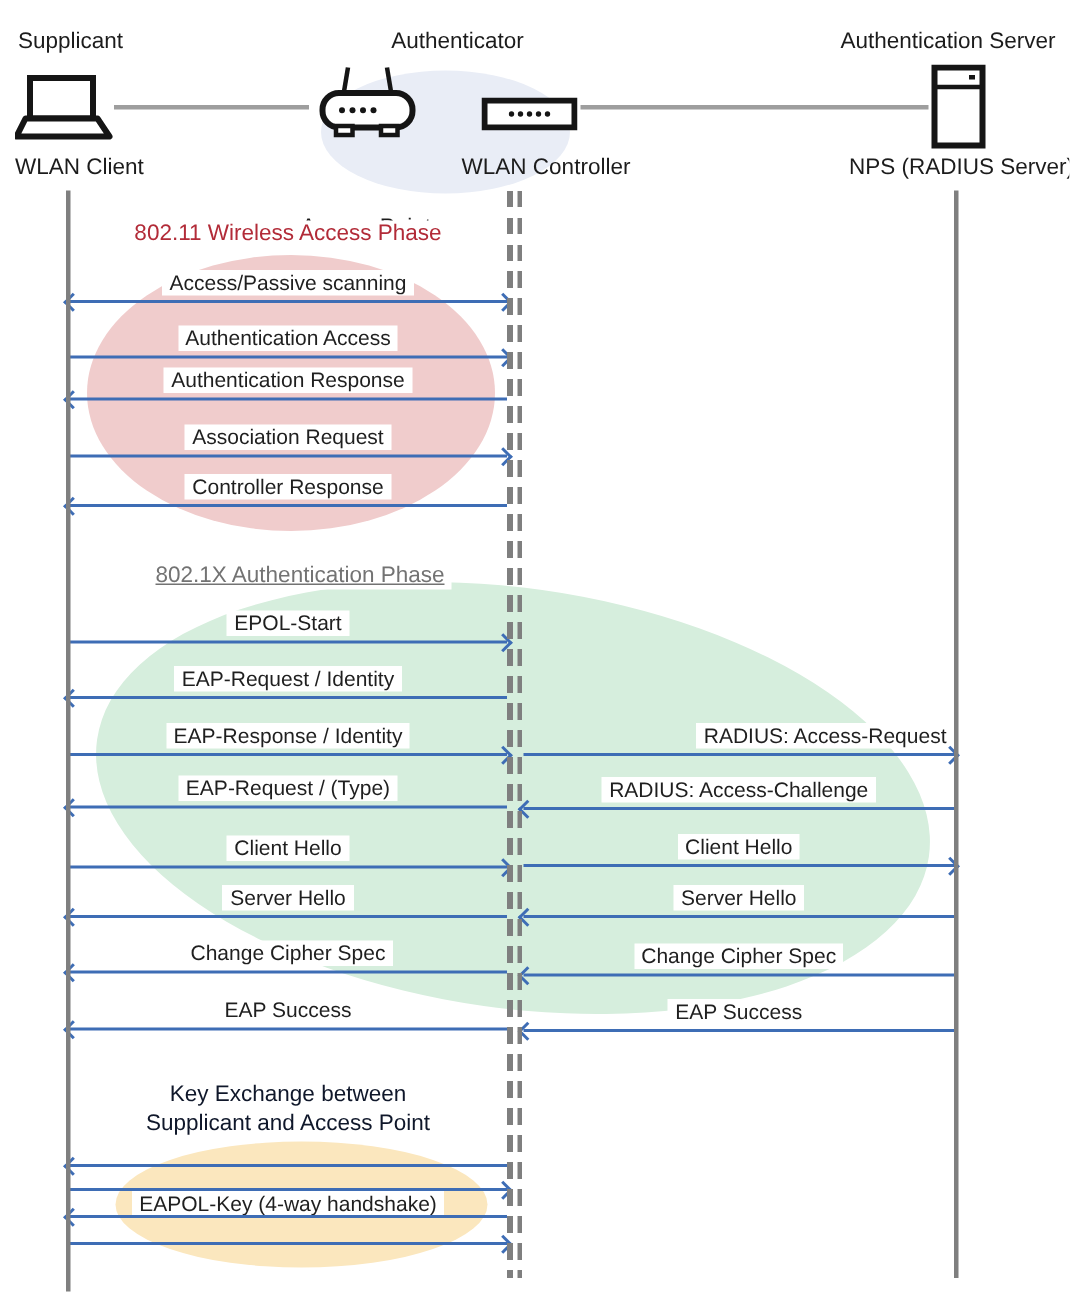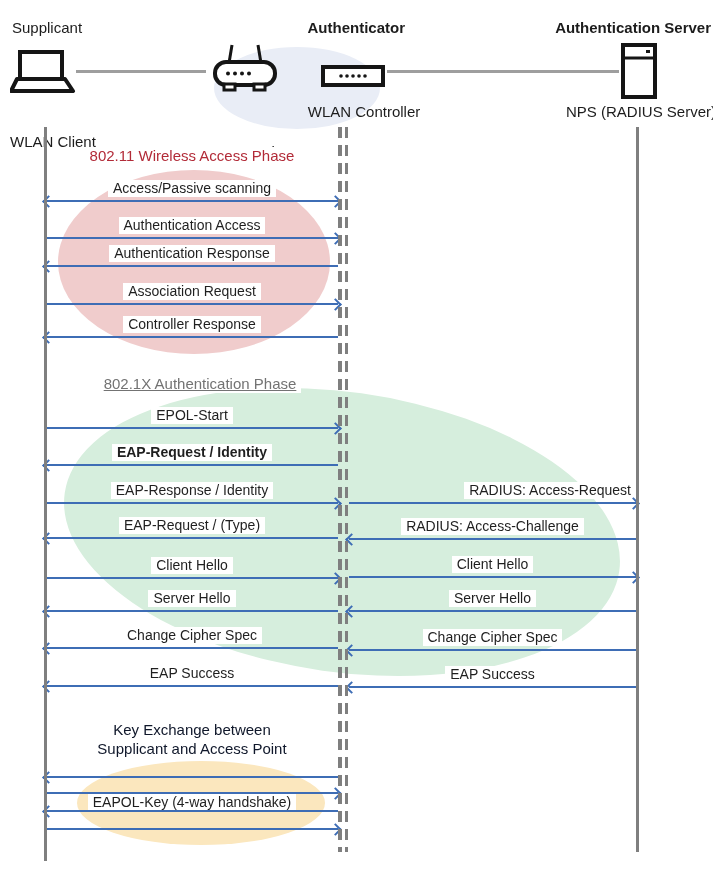--- a/index.html
+++ b/index.html
@@ -16,21 +16,21 @@
   
   .lifeline{position:absolute; width:3px; background:#7F7F7F; z-index:3;}
   .lifeline.dashed{
     width:3.5px; background:repeating-linear-gradient(to bottom,#7F7F7F 0 11px,transparent 11px 18px);
   }
   
   .conn{position:absolute; height:3px; background:#9E9E9E; top:70px; z-index:0;}
   
   .role{position:absolute; top:19px; font-size:15px; color:#1c1c1c; z-index:2; white-space:nowrap;}
   .dev{position:absolute; top:103px; font-size:15px; color:#1c1c1c; z-index:2; text-align:center; white-space:nowrap;}
-  .center{text-align:right;font-weight:bold;}
+  .center{text-align:center;}
   
   .row{position:absolute; height:30px; z-index:2; text-align:center;}
   .lbl{display:inline-block; background:#fff; padding:0 5px; font-size:14px; line-height:17px; margin-top:1px; white-space:nowrap;}
   .arrow{position:absolute; left:0; right:0; top:21px; height:2.4px; background:#3E6DB5; z-index:2;}
   .arrow.bare{left:auto; right:auto;}
   .head{position:absolute; box-sizing:border-box; width:9px; height:9px; top:-3.4px;
         border-top:2.4px solid #3E6DB5; border-right:2.4px solid #3E6DB5;}
   .head.r{right:-2px; transform:rotate(45deg);}
   .head.l{left:-2px; transform:rotate(-135deg);}
   
@@ -89,21 +89,21 @@
     </svg>
   </div>
   <div class="icon" style="left:620px; top:43px;">
     <svg width="38" height="57" viewBox="0 0 38 57">
       <rect x="3" y="2" width="32" height="52" fill="#fff" stroke="#151515" stroke-width="4"></rect>
       <line x1="3" y1="15" x2="35" y2="15" stroke="#151515" stroke-width="3"></line>
       <rect x="26" y="7" width="4" height="3" fill="#151515"></rect>
     </svg>
   </div>
 
-  <div class="dev" style="left:10px;  width:90px; text-align:left;margin-top:30px;">WLAN Client</div>
+  <div class="dev" style="left:10px;  width:90px; text-align:left;">WLAN Client</div>
   <div class="dev" style="left:184px; width:120px;margin-top:40px;">Access Point</div>
   <div class="dev" style="left:304px; width:120px;">WLAN Controller</div>
   <div class="dev" style="left:563px; width:156px;">NPS (RADIUS Server)</div>
 
   <div class="lifeline" style="left:44px;    top:127px; height:734px;"></div>
   <div class="lifeline dashed" style="left:338px;   top:127px; height:725px;"></div>
   <div class="lifeline dashed" style="left:344.5px; top:127px; height:725px;"></div>
   <div class="lifeline" style="left:636px;   top:127px; height:725px;"></div>
 
   <div class="ptitle" style="left:46px; top:146px; width:292px;">
@@ -147,21 +147,21 @@
     <div class="arrow">
         <span class="head l"></span>
       </div>
   </div>
   <div class="row" style="left:46px; top:406px; width:292px;">
     <span class="lbl">EPOL-Start</span>
     <div class="arrow">
         <span class="head r"></span>
       </div>
   </div>
-  <div class="row" style="left:46px; top:443px; width:292px;font-weight:bold;">
+  <div class="row" style="left:46px; top:443px; width:292px;">
     <span class="lbl">EAP-Request / Identity</span>
     <div class="arrow">
         <span class="head l"></span>
       </div>
   </div>
   <div class="row" style="left:46px; top:481px; width:292px;">
     <span class="lbl">EAP-Response / Identity</span>
     <div class="arrow">
         <span class="head r"></span>
       </div>

